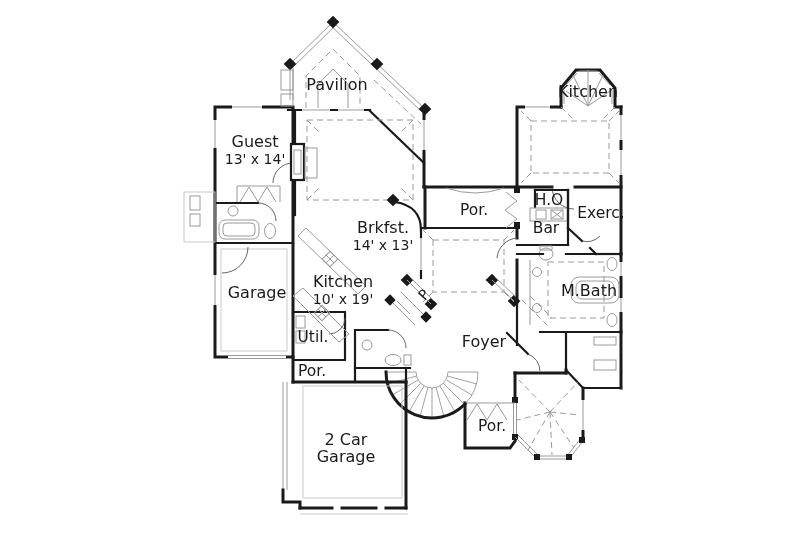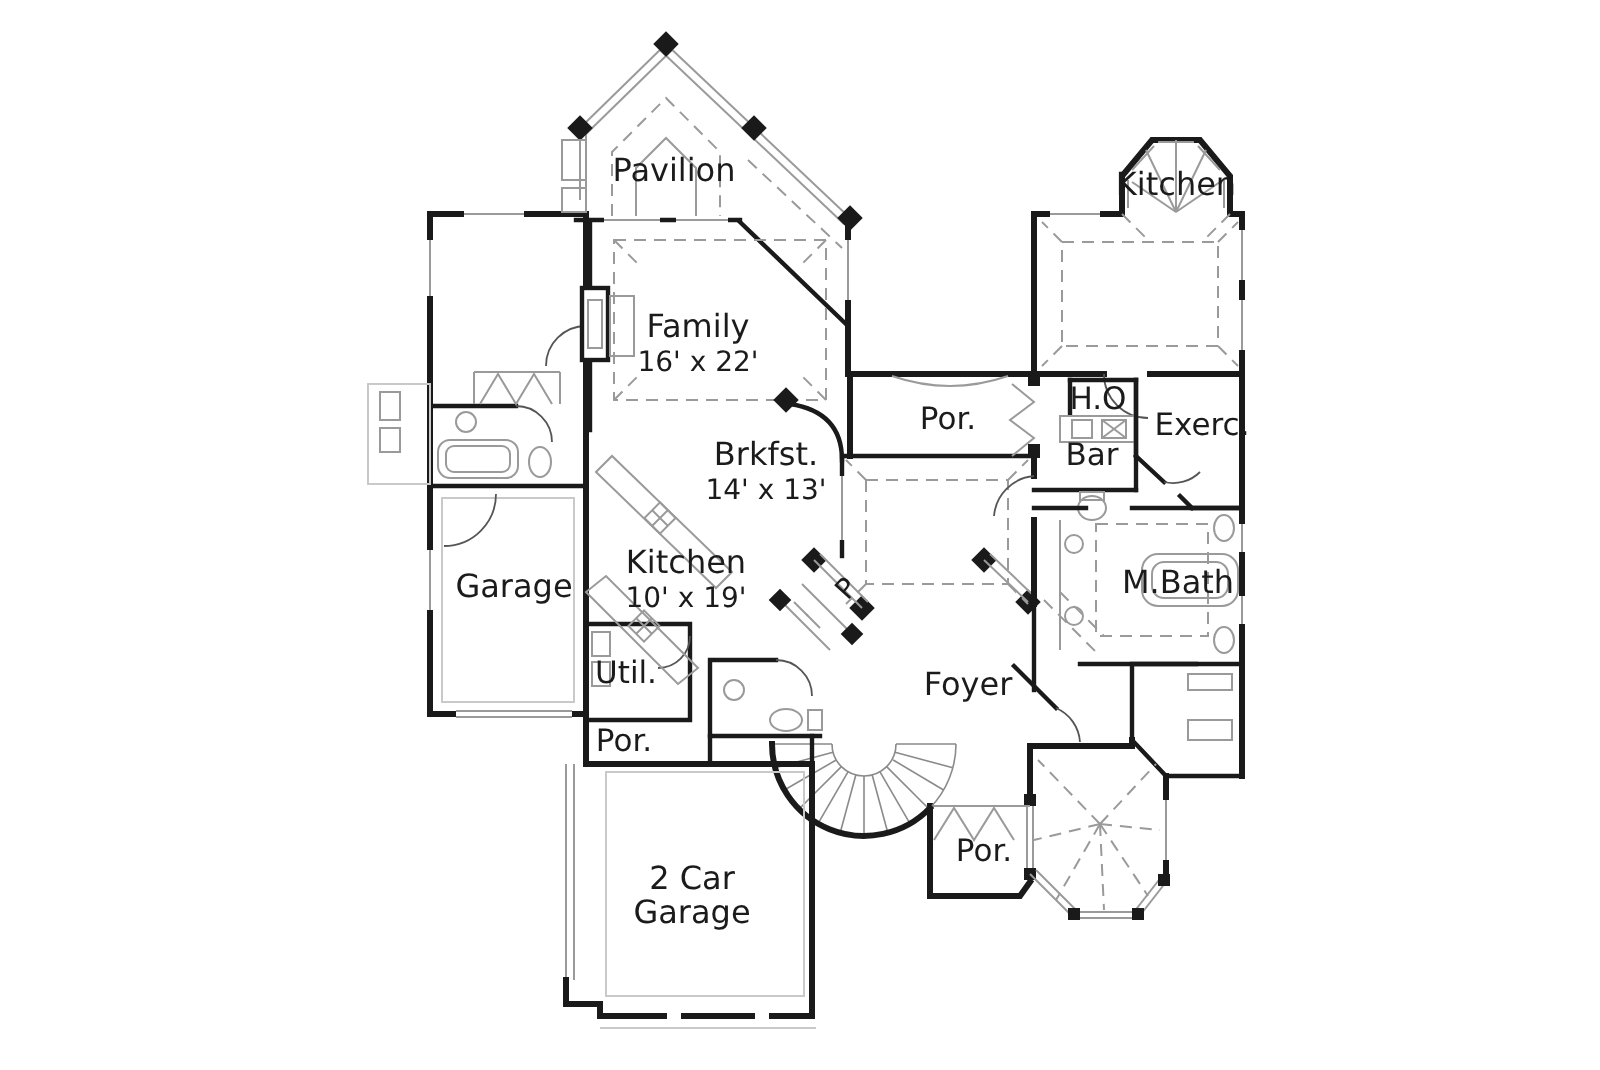--- a/index.html
+++ b/index.html
@@ -309,25 +309,25 @@
   <line class="w3" x1="406" y1="382" x2="406" y2="508"></line>
   <path class="w3" d="M283,490 V502 H300 V508"></path>
   <path class="w3" d="M300,508 H332 M342,508 H376 M386,508 H406"></path>
   <rect class="lg" x="303" y="386" width="99" height="112"></rect>
   <line class="lg" x1="300" y1="514" x2="408" y2="514"></line>
 
 </svg>
 
 <div class="room-label" style="left:337px;top:85px"><span>Pavilion</span></div>
 
-
-<div class="room-label" style="left:349px;top:172px">
-  <span>Family</span><br>
-  <span class="dims">16' x 22'</span>
-</div>
+<div class="room-label" style="left:255px;top:150px">
+  <span>Guest</span><br>
+  <span class="dims">13' x 14'</span>
+</div>
+
 
 <div class="room-label" style="left:588px;top:92px"><span>Kitchen</span></div>
 
 
 <div class="room-label" style="left:383px;top:236px">
   <span>Brkfst.</span><br>
   <span class="dims">14' x 13'</span>
 </div>
 
 <div class="room-label small-label" style="left:474px;top:210px"><span>Por.</span></div>

